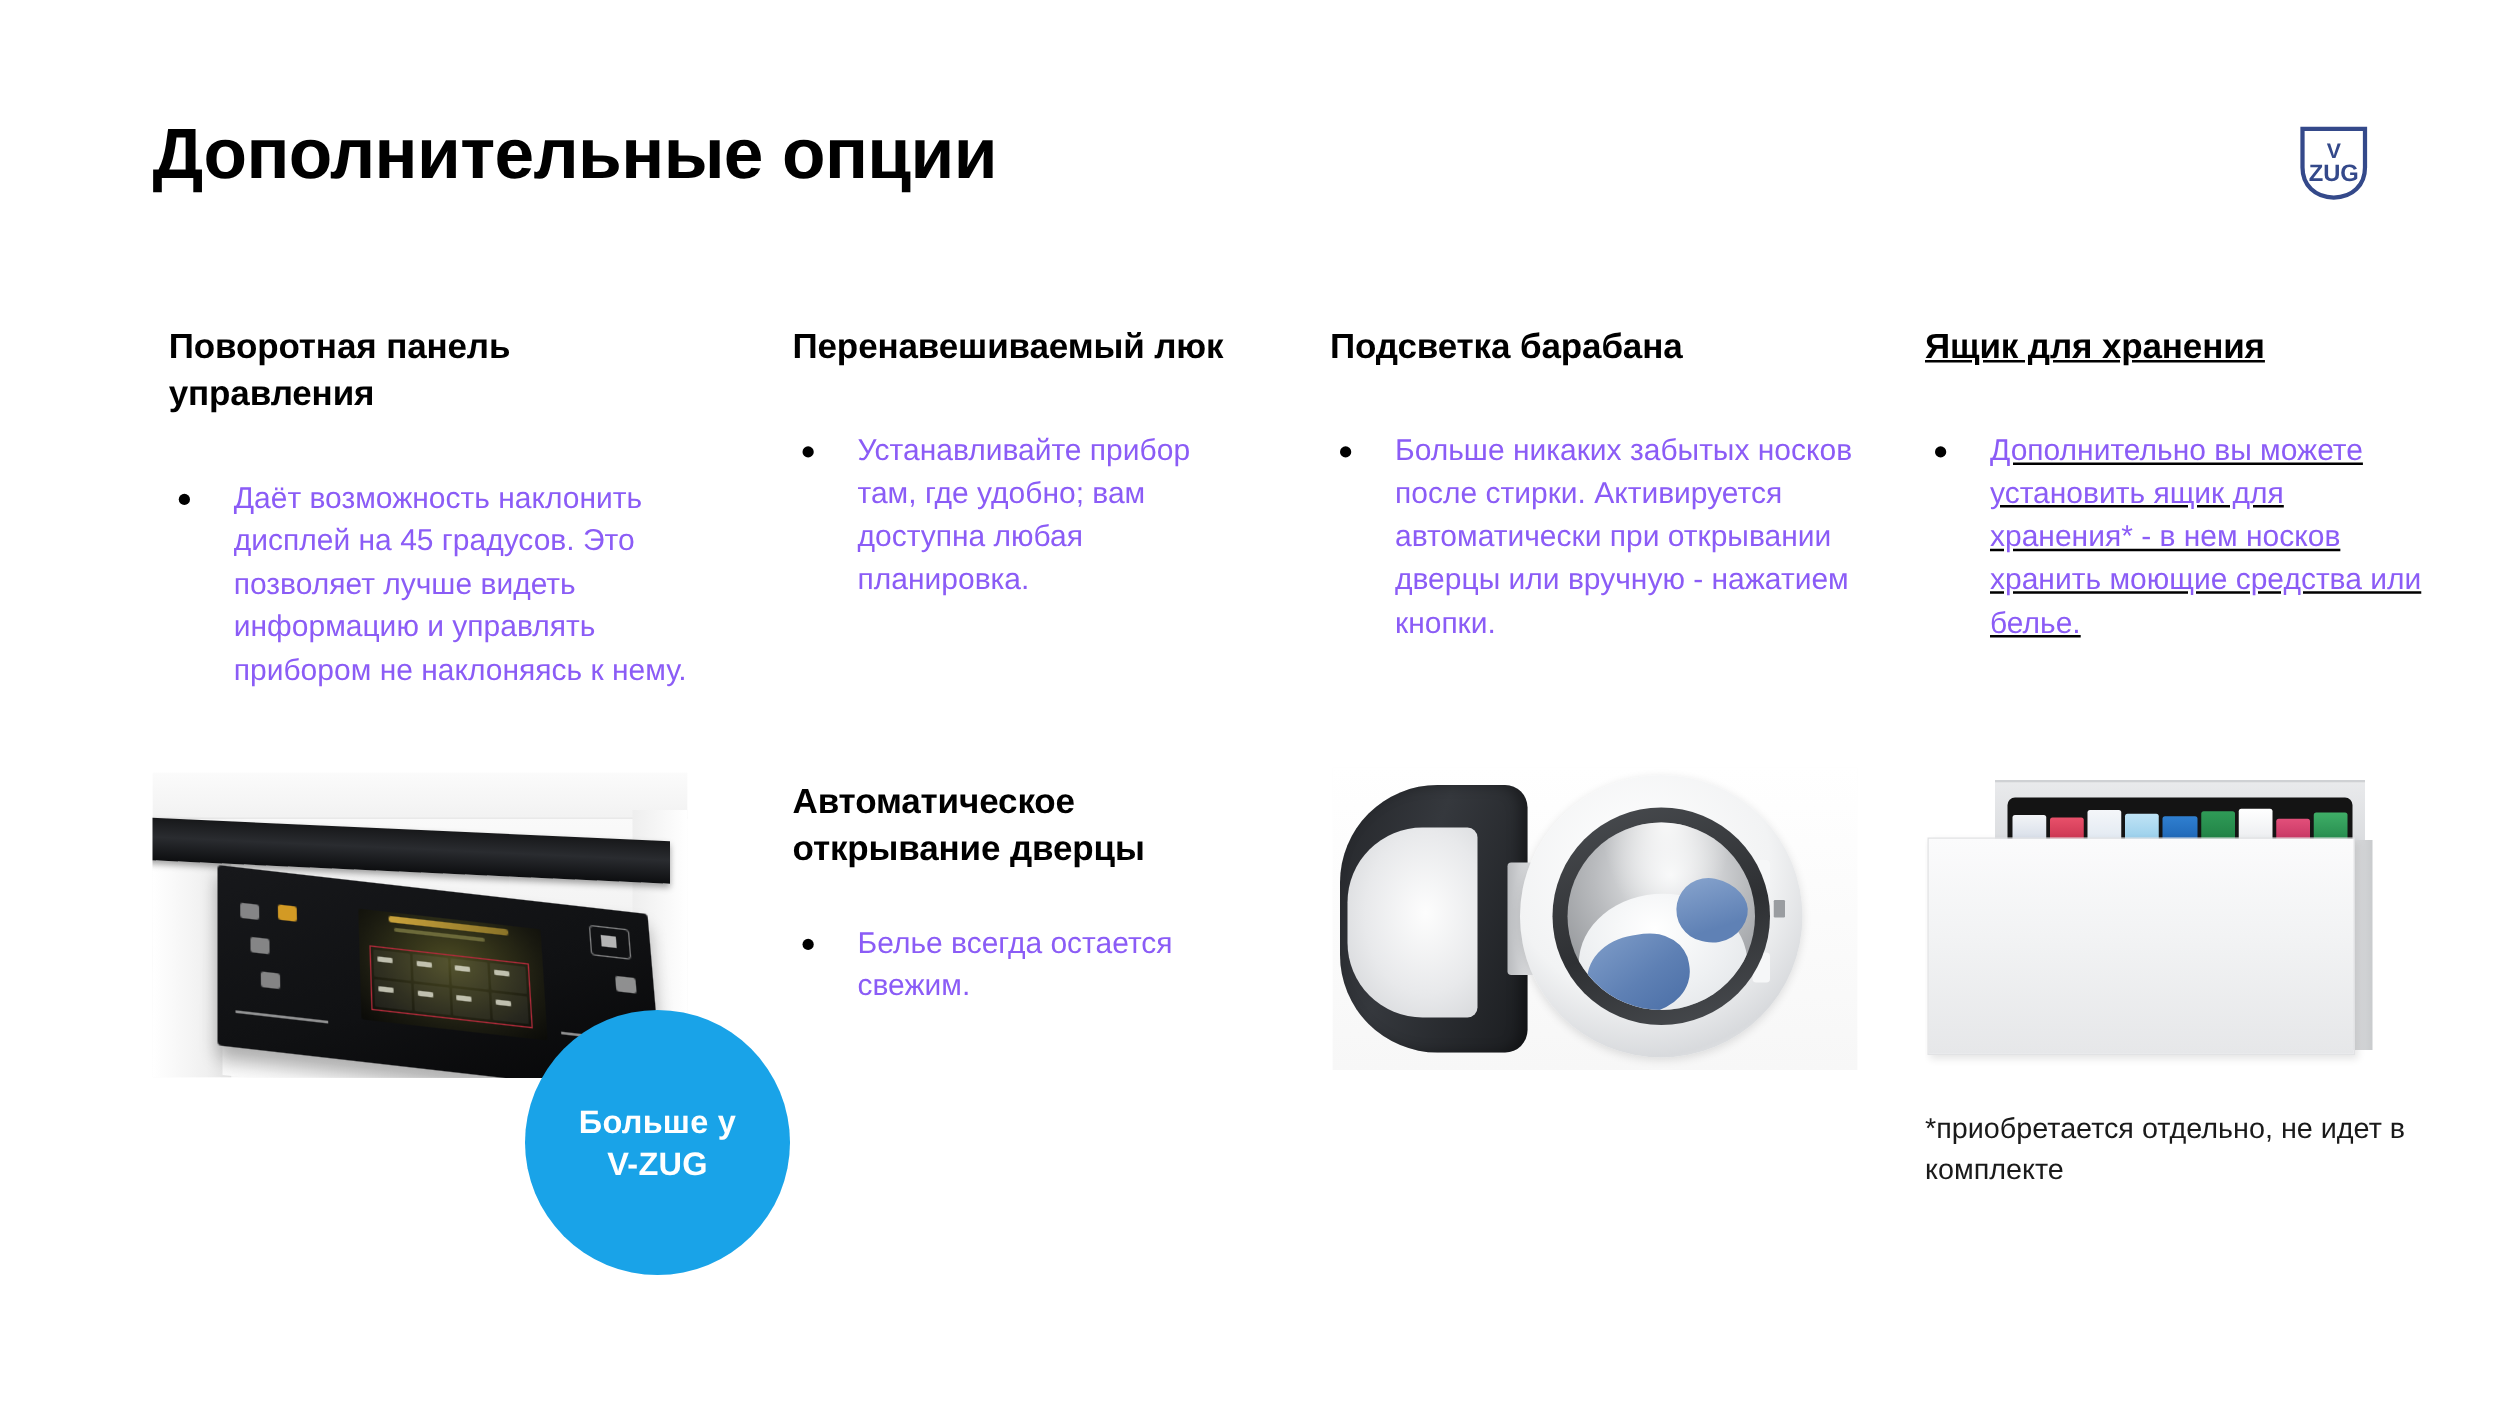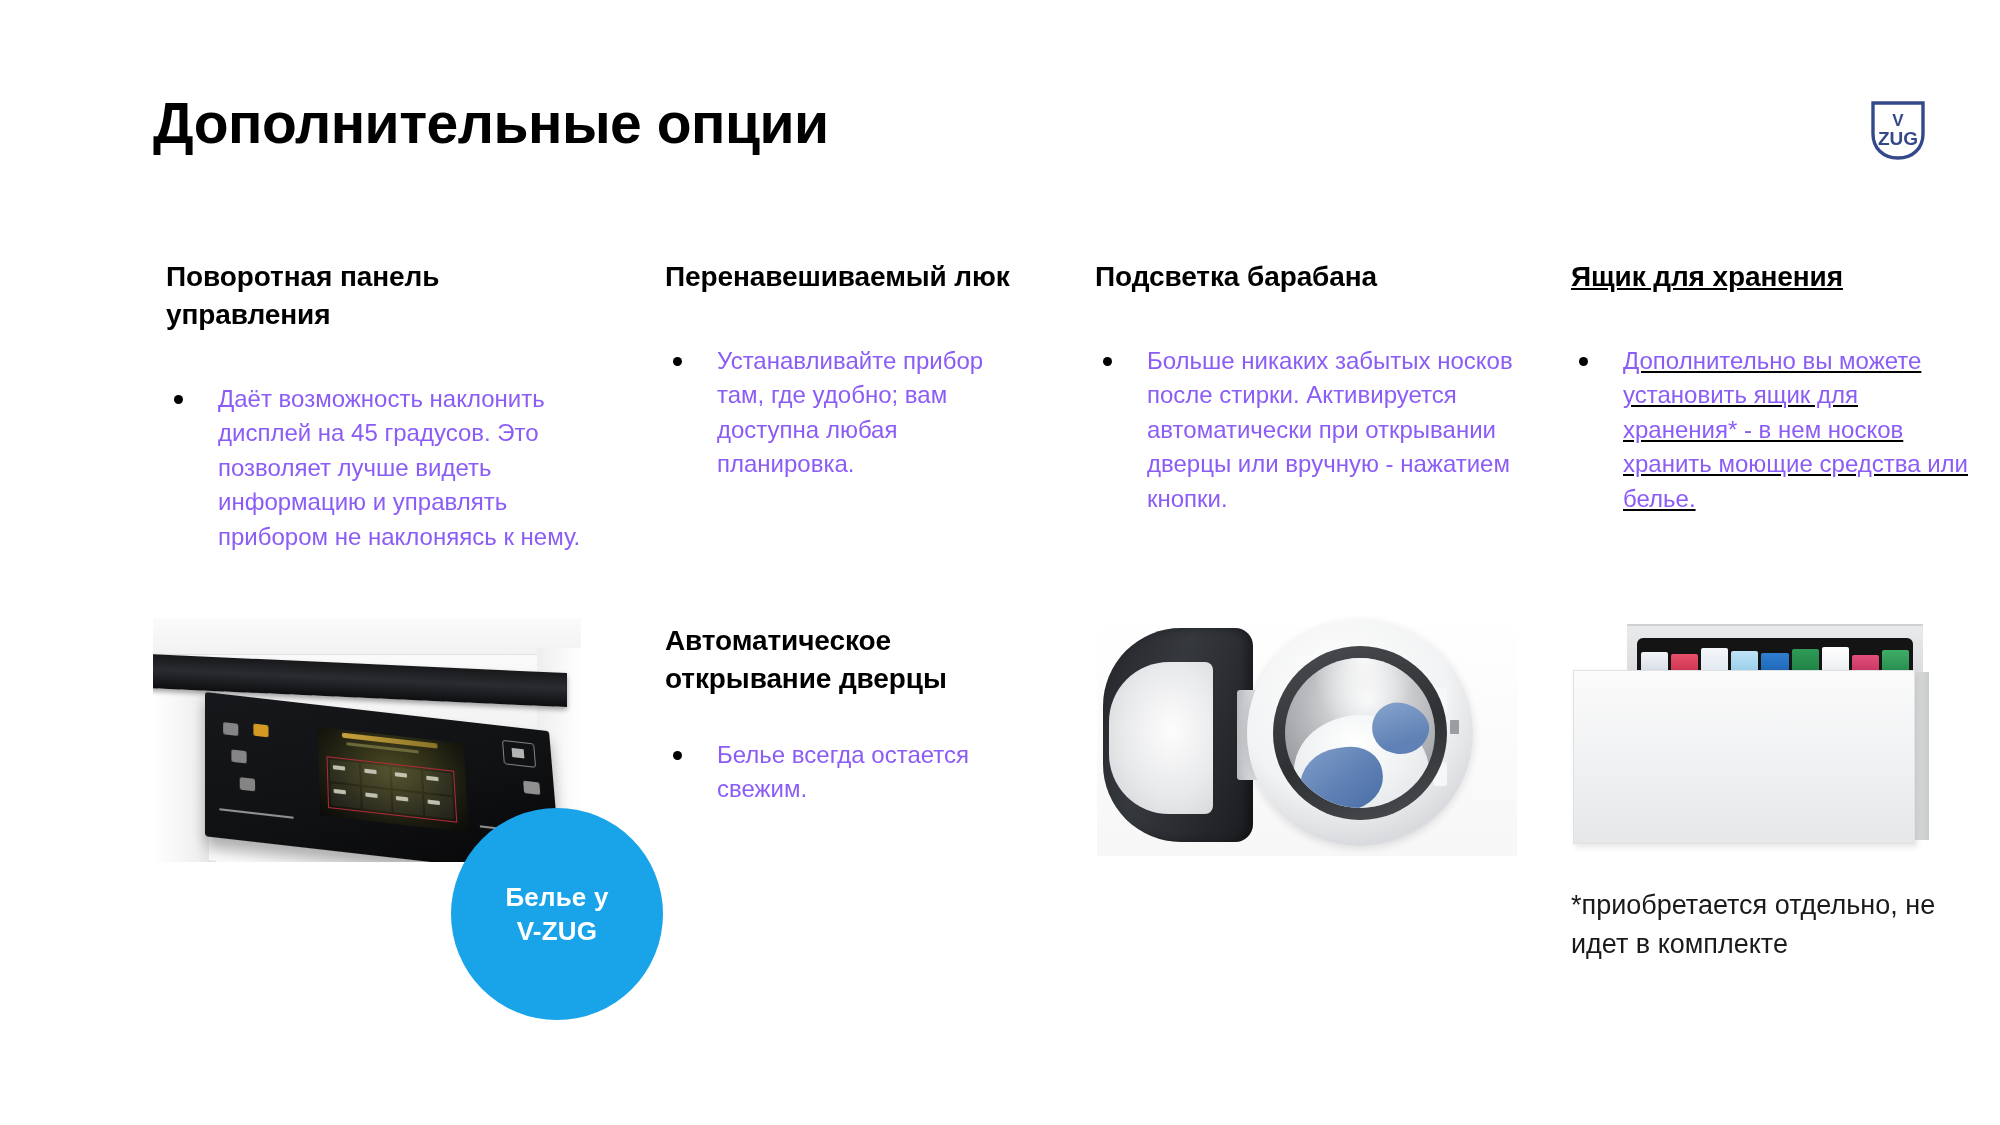--- a/index.html
+++ b/index.html
@@ -15,21 +15,20 @@
     overflow: hidden;
     font-family: "Liberation Sans", "DejaVu Sans", sans-serif;
     color: #000000;
     -webkit-font-smoothing: antialiased;
   }
 
   .slide {
     position: absolute;
     inset: 0;
     background: #ffffff;
-    margin-left: 31px;
   }
 
   
   .page-title {
     position: absolute;
     left: 122px;
     top: 92px;
     font-size: 57px;
     font-weight: bold;
     letter-spacing: -0.5px;
@@ -94,21 +93,21 @@
   .gap-after-heading-2 { height: 40px; }
 
   
   .col-2 .second-block { margin-top: 140px; }
 
   .footnote {
     position: absolute;
     left: 1540px;
     top: 886px;
     width: 420px;
-    font-size: 27px;
+    font-size: 23px;
     line-height: 1.45;
     color: #1a1a1a;
   }
 
   
   .photo1 {
     position: absolute;
     left: 122px;
     top: 618px;
     width: 428px;
@@ -424,21 +423,21 @@
           <div class="p1-cell"></div>
             <div class="p1-cell"></div>
           <div class="p1-cell"></div>
             <div class="p1-cell"></div>
         </div>
       </div>
     </div>
   </div>
 
   <div class="badge-only">
-    <span>Белье у</span>
+    <span>Больше у</span>
     <span>V-ZUG</span>
   </div>
 
   <div class="col col-2">
     <h2 class="col-heading">Перенавешиваемый люк</h2>
     <div class="gap-after-heading-1"></div>
     <ul class="bullet-list">
       <li class="bullet-item">Устанавливайте прибор там, где удобно; вам доступна любая планировка.</li>
     </ul>
 

